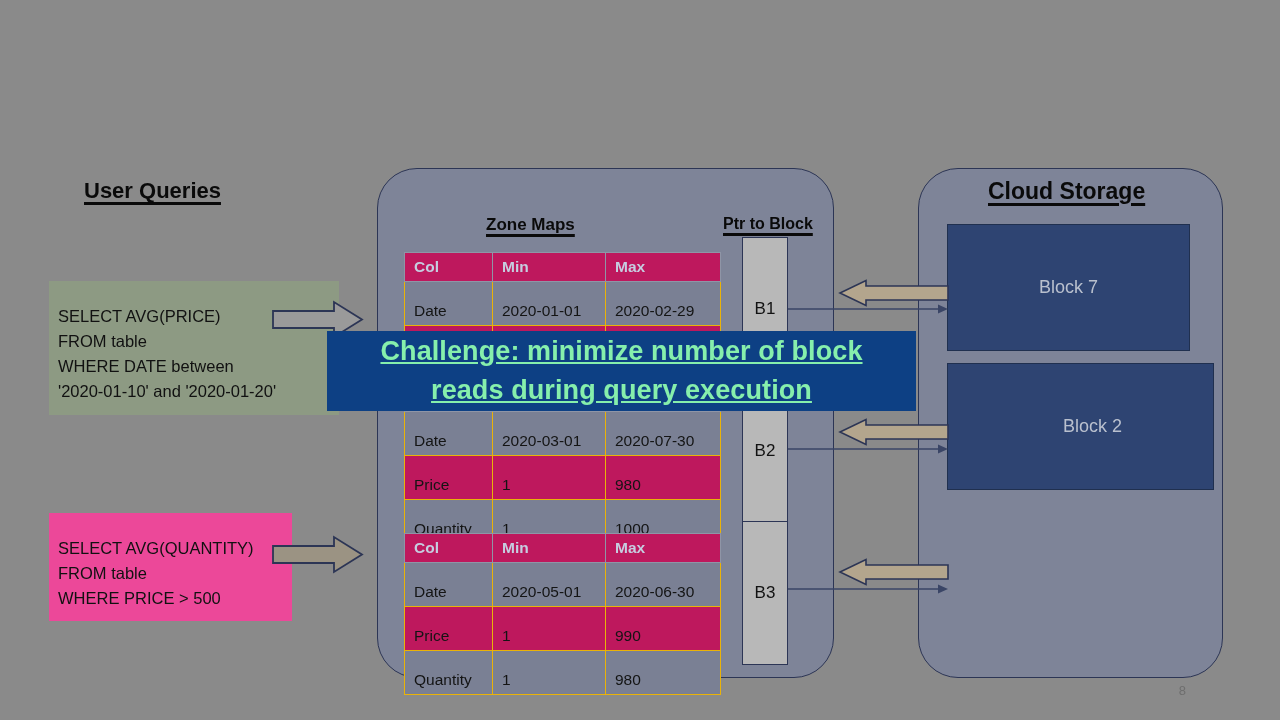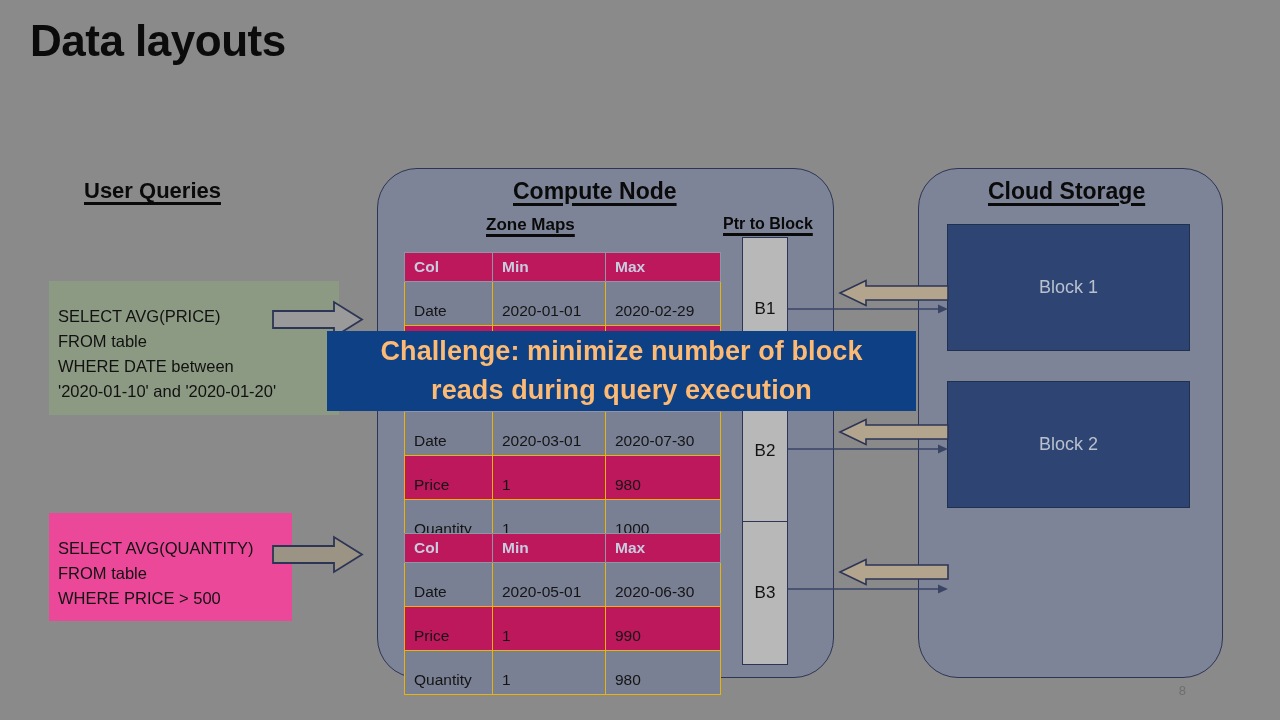--- a/index.html
+++ b/index.html
@@ -89,56 +89,55 @@
   .ptr-cell:first-child{margin-top:0;}
 
   
   .cblock{
     position:absolute;left:947px;width:241px;
     background:#2e4472;border:1.3px solid #20304f;
     color:#b9c0ce;font-size:18px;
     display:flex;align-items:center;justify-content:center;
   }
   #cblock-1{top:224px;height:125px;}
-  #cblock-2{top:381px;height:125px;}
+  #cblock-2{top:363px;height:125px;padding-left:24px;}
   #cblock-3{top:538px;height:125px;}
 
   
   .tanarrow{position:absolute;}
   #tanarrow-1{left:838px;top:279px;}
   #tanarrow-2{left:838px;top:418px;}
   #tanarrow-3{left:838px;top:558px;}
 
   
   .thinline{position:absolute;}
   #thinline-1{left:788px;top:303px;}
   #thinline-2{left:788px;top:443px;}
   #thinline-3{left:788px;top:583px;}
 
   
   #banner{
     position:absolute;left:327px;top:331px;width:589px;height:80px;
-    background:#0d4084;color:#fdba74;
+    background:#0d4084;color:#86efac;
     display:flex;align-items:center;justify-content:center;
     text-align:center;font-size:27px;font-weight:bold;line-height:39px;
-    white-space:pre-line;letter-spacing:0.1px;
+    white-space:pre-line;letter-spacing:0.1px;text-decoration:underline;
   }
 
   
   #slide-number{
     position:absolute;right:94px;bottom:22px;
     font-size:13px;color:#6e6e6e;
   }
 </style>
 </head>
 <body>
 
 <div class="slide">
 
-  <div class="title">Data layouts</div>
 
   <div class="hdr" id="hdr-user">User Queries</div>
 
   <div class="qbox" id="qbox-1">SELECT AVG(PRICE)
 FROM table
 WHERE DATE between
 '2020-01-10' and '2020-01-20'</div>
 
   <div class="qbox" id="qbox-2">SELECT AVG(QUANTITY)
 FROM table
@@ -147,21 +146,20 @@
   <svg class="qarrow" id="qarrow-1" width="92" height="40">
     <polygon points="1,11 62,11 62,2 90,19.5 62,37 62,28 1,28" fill="#9a9a9a" stroke="#2c3555" stroke-width="1.8"></polygon>
   </svg>
 
   <svg class="qarrow" id="qarrow-2" width="92" height="40">
     <polygon points="1,11 62,11 62,2 90,19.5 62,37 62,28 1,28" fill="#9b9383" stroke="#2c3555" stroke-width="1.8"></polygon>
   </svg>
 
   <div class="panel" id="panel-compute"></div>
 
-  <div class="hdr" id="hdr-compute">Compute Node</div>
   <div class="hdr" id="hdr-zonemaps">Zone Maps</div>
   <div class="hdr" id="hdr-ptr">Ptr to Block</div>
 
   <table class="zt" id="zt-1">
     <colgroup>
         <col class="c1">
         <col class="c2">
         <col class="c3">
       </colgroup>
     <thead>
@@ -257,21 +255,21 @@
   <div id="ptr-col">
     <div class="ptr-cell">B1</div>
     <div class="ptr-cell">B2</div>
     <div class="ptr-cell">B3</div>
   </div>
 
   <div class="panel" id="panel-cloud"></div>
 
   <div class="hdr" id="hdr-cloud">Cloud Storage</div>
 
-  <div class="cblock" id="cblock-1">Block 1</div>
+  <div class="cblock" id="cblock-1">Block 7</div>
   <div class="cblock" id="cblock-2">Block 2</div>
 
   <svg class="thinline" id="thinline-1" width="162" height="12">
     <line x1="0" y1="6" x2="150" y2="6" stroke="#3a4566" stroke-width="1.4"></line>
     <polygon points="150,1.5 160,6 150,10.5" fill="#3a4566"></polygon>
   </svg>
   <svg class="thinline" id="thinline-2" width="162" height="12">
     <line x1="0" y1="6" x2="150" y2="6" stroke="#3a4566" stroke-width="1.4"></line>
     <polygon points="150,1.5 160,6 150,10.5" fill="#3a4566"></polygon>
   </svg>

